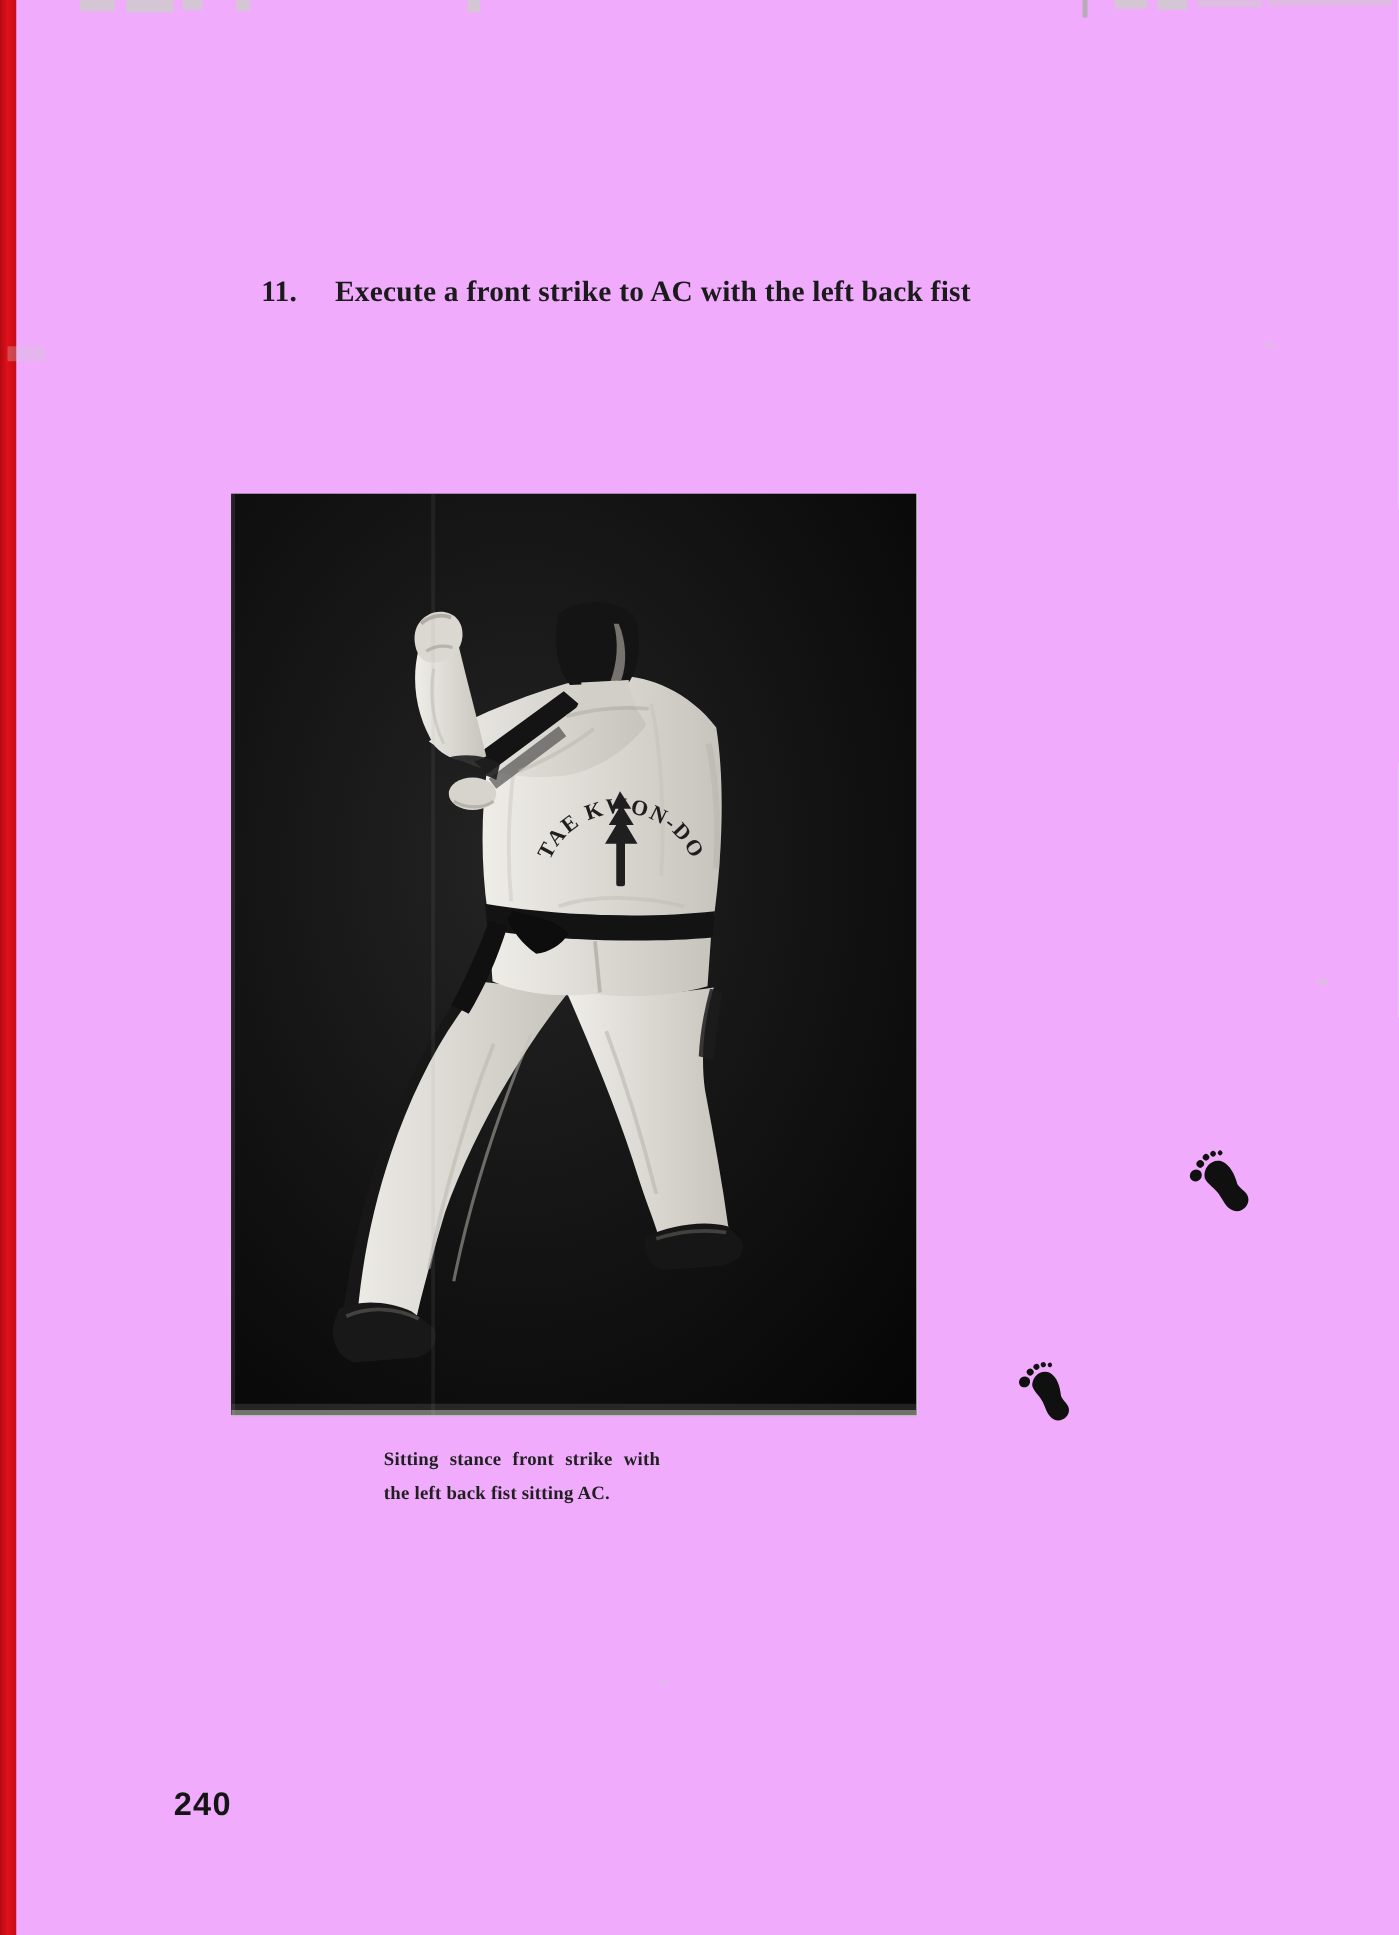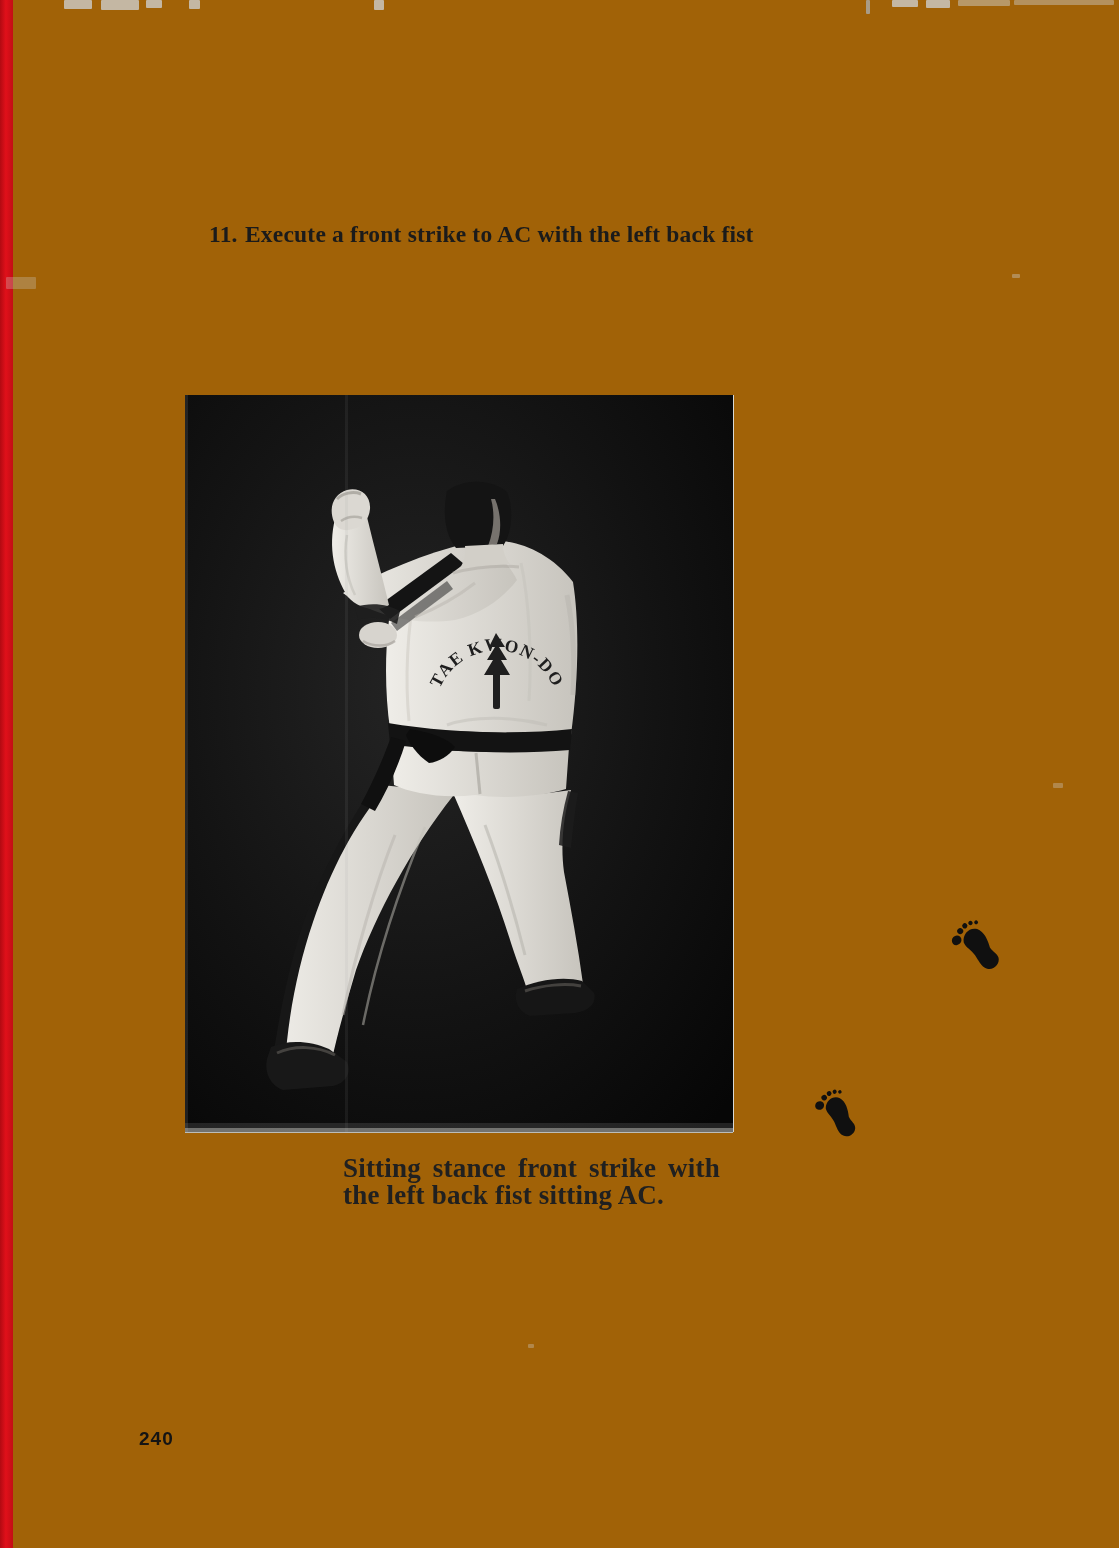--- a/index.html
+++ b/index.html
@@ -1,47 +1,47 @@
 <!DOCTYPE html>
 <html><head>
 <meta charset="utf-8">
 <style>
   html,body{margin:0;padding:0;background:#e8e8e8;}
   .page{
     position:relative;width:1119px;height:1548px;overflow:hidden;
-    background:#a16207;font-family:"Liberation Serif",serif;color:#1c1c1c;
+    background:#f0abfc;font-family:"Liberation Serif",serif;color:#1c1c1c;
   }
   
   .spine{
     position:absolute;left:0;top:0;width:13px;height:100%;
     background:linear-gradient(90deg,#b20a12 0%,#e0101a 45%,#c30d15 100%);
   }
   
   .dash{
     position:absolute;top:0;height:9px;background:#cdcdca;opacity:.8;border-radius:1px;
   }
   .instruction{
     position:absolute;left:209px;top:216px;display:flex;
     font-weight:bold;font-size:23.5px;line-height:37px;letter-spacing:.2px;color:#1b1b1b;
   }
   .instruction .num{width:36px;flex:0 0 auto;}
-  .instruction .lines{max-width:600px;}
+  .instruction .lines{margin-left:23px;max-width:600px;}
   .photo{
     position:absolute;left:185px;top:395px;width:548px;height:737px;margin:0;
     background:#0d0d0d;box-shadow:0 1px 0 #bdbdb8, 1px 0 0 #d8d8d3;
   }
   .photo svg{display:block;}
   .caption{
     position:absolute;left:307px;top:1155px;
-    font-weight:bold;font-size:27px;line-height:27px;color:#202020;letter-spacing:.2px;margin-left:36px;
+    font-weight:bold;font-size:15px;line-height:27px;color:#202020;letter-spacing:.2px;
   }
   .caption .l1{word-spacing:5px;}
   .pageno{
     position:absolute;left:139px;top:1428px;
-    font-family:"Liberation Sans",sans-serif;font-weight:bold;font-size:19px;
+    font-family:"Liberation Sans",sans-serif;font-weight:bold;font-size:26px;
     letter-spacing:1px;color:#141414;
   }
   .fp{position:absolute;}
 </style>
 </head>
 <body>
 
 <div class="page">
 
   <div class="spine"></div>

